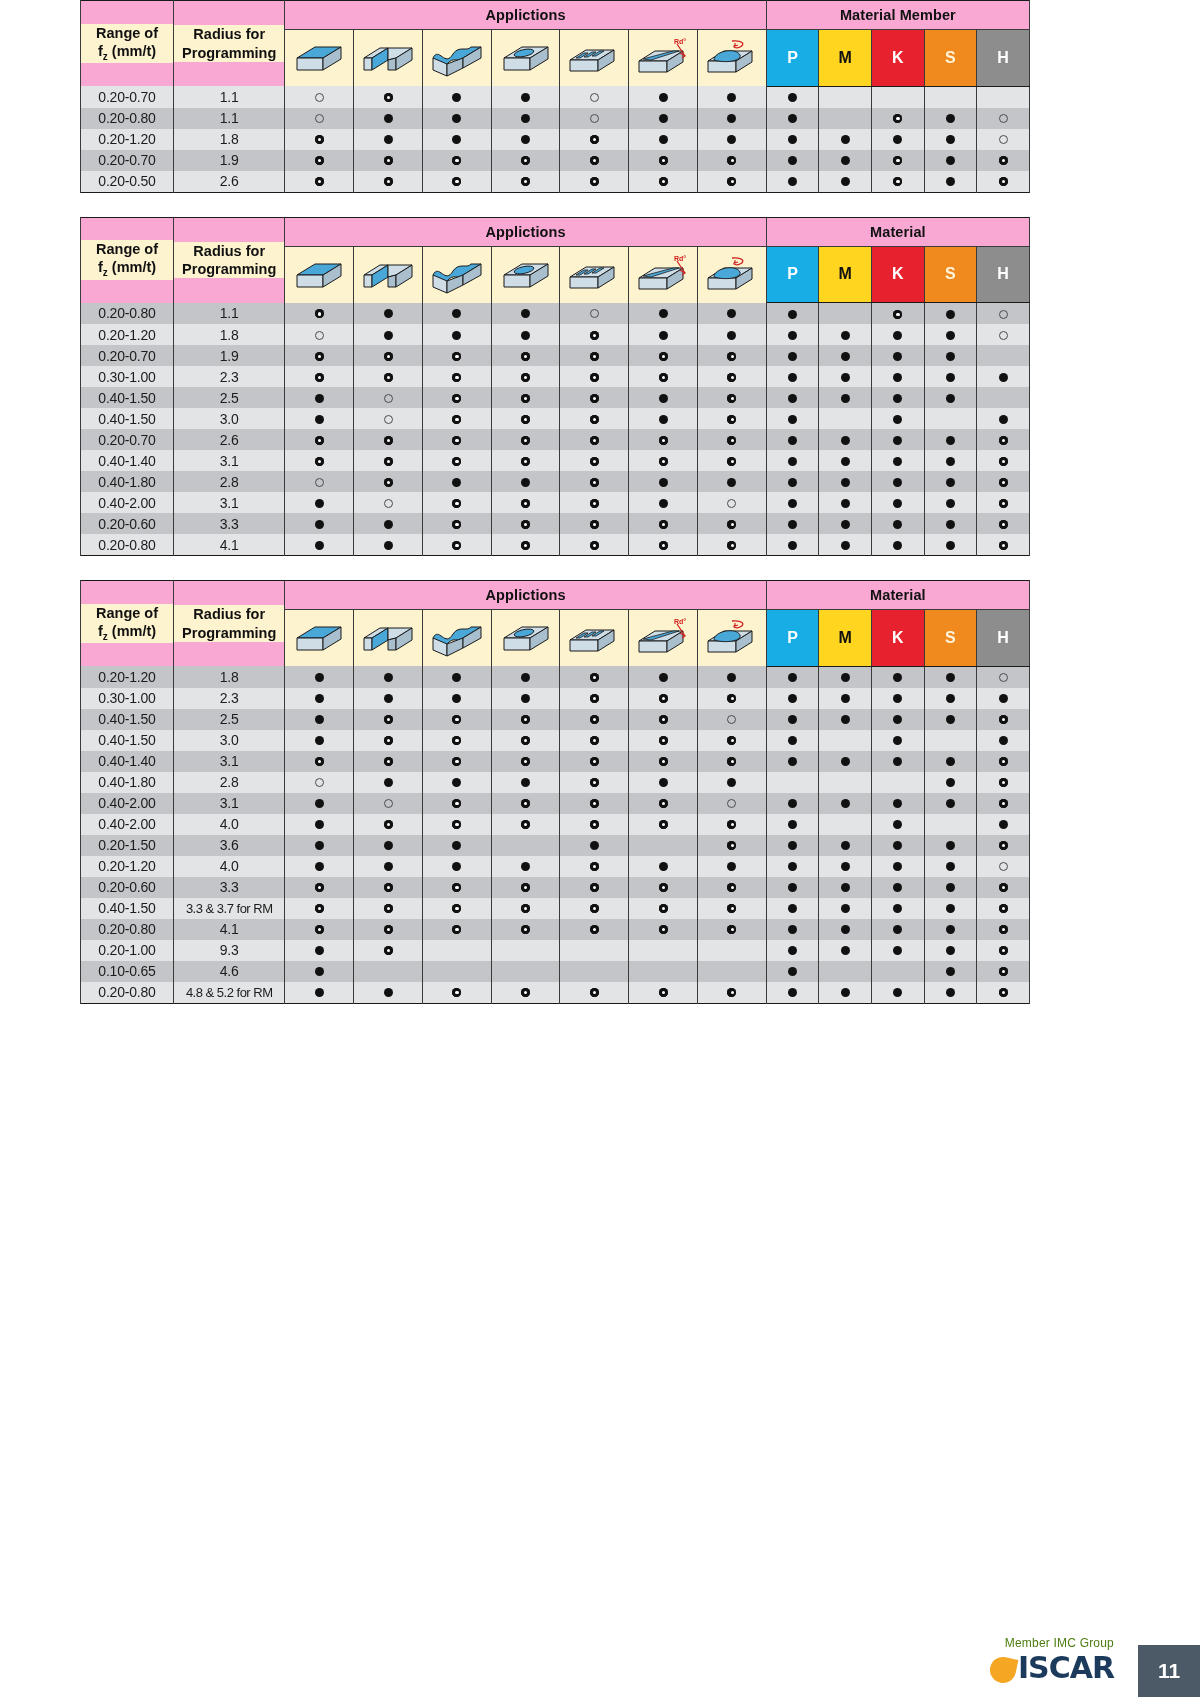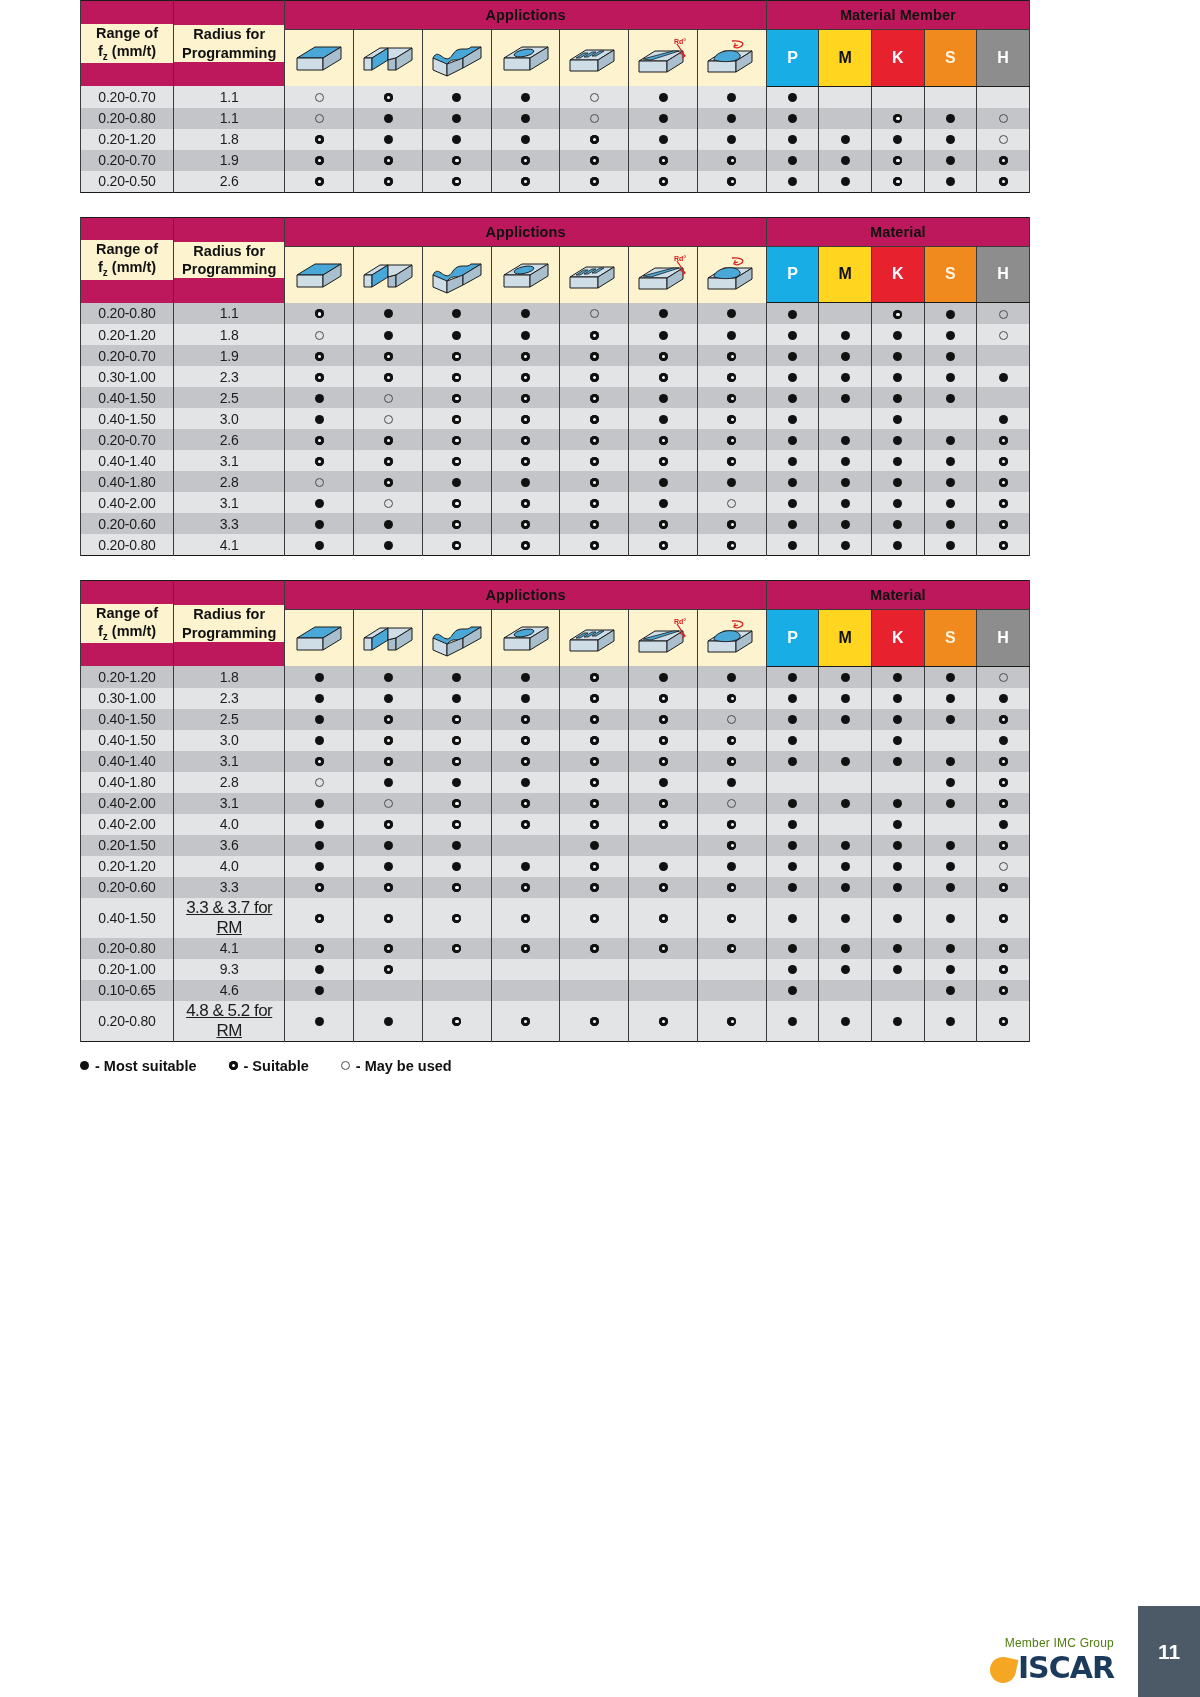--- a/index.html
+++ b/index.html
@@ -23,21 +23,21 @@
   }
   table.spec td, table.spec th{
     border-left:1px solid #3a3a3a;
     border-right:1px solid #3a3a3a;
     padding:0;
     margin:0;
     text-align:center;
     vertical-align:middle;
   }
   
-  .hdr-cream{ background:#be185d; }
+  .hdr-cream{ background:#f9a8d4; }
   .hdr-title{
     font-weight:bold;
     font-size:14.5px;
     color:#111;
     letter-spacing:.1px;
     height:28px;
     border-bottom:1px solid #3a3a3a;
   }
   .hdr-label{
     background:#fdf3cf;
@@ -69,21 +69,21 @@
   
   tr.r td{
     font-size:14px;
     color:#1c1c1c;
     height:21px;
   }
   tr.light td{ background:#e3e4e6; }
   tr.dark  td{ background:#c3c5c9; }
 
   td.rng, td.rad{ font-size:14.5px; letter-spacing:-.2px;}
-  td.rad.small{ font-size:17px; letter-spacing:-.5px;text-decoration:underline;}
+  td.rad.small{ font-size:13px; letter-spacing:-.5px;}
   td.sep-right{ border-right:1.5px solid #1a1a1a; }
   td.sep-left{ border-left:1.5px solid #1a1a1a; }
 
   
   .mk{ display:inline-block; line-height:0; }
   .mk.full{
     width:9px;height:9px;border-radius:50%;
     background:#111; 
   }
   .mk.half{
@@ -122,21 +122,21 @@
   .legend .lb{font-weight:bold;}
 
   
   .footer{
     position:absolute;
     right:0px; bottom:0px;
     width:1200px; height:120px;
   }
   .pagebox{
     position:absolute;right:0;bottom:0;
-    width:62px;height:91px;background:#4b5a66;
+    width:62px;height:52px;background:#4b5a66;
     color:#fff;font-size:21px;font-weight:bold;
     display:flex;align-items:center;justify-content:center;
   }
   .logo{
     position:absolute;right:86px;bottom:12px;
     text-align:right;
   }
   .logo .mark{ font-size:12px;color:#4d7c0f;letter-spacing:.2px; }
   .logo .wordmark{
     font-family:"DejaVu Sans", sans-serif;
@@ -982,34 +982,20 @@
             <td><span class="mk full"></span></td>
             <td><span class="mk full"></span></td>
             <td><span class="mk full"></span></td>
             <td><span class="mk full"></span></td>
             <td><span class="mk half"></span></td>
           </tr>
         </tbody>
       </table>
     </div>
 
-  <div class="legend" id="legend-root">
-      <span class="item">
-       <span class="mk full"></span>
-       <span class="lb">- Most suitable</span>
-     </span>
-      <span class="item">
-       <span class="mk half"></span>
-       <span class="lb">- Suitable</span>
-     </span>
-      <span class="item">
-       <span class="mk open"></span>
-       <span class="lb">- May be used</span>
-     </span>
-    </div>
 </div>
 
 <div class="footer">
   <div class="logo">
     <div class="mark">Member IMC Group</div>
     <div class="wordmark">
       <span class="swoosh"></span><span>ISCAR</span>
     </div>
   </div>
   <div class="pagebox">11</div>

